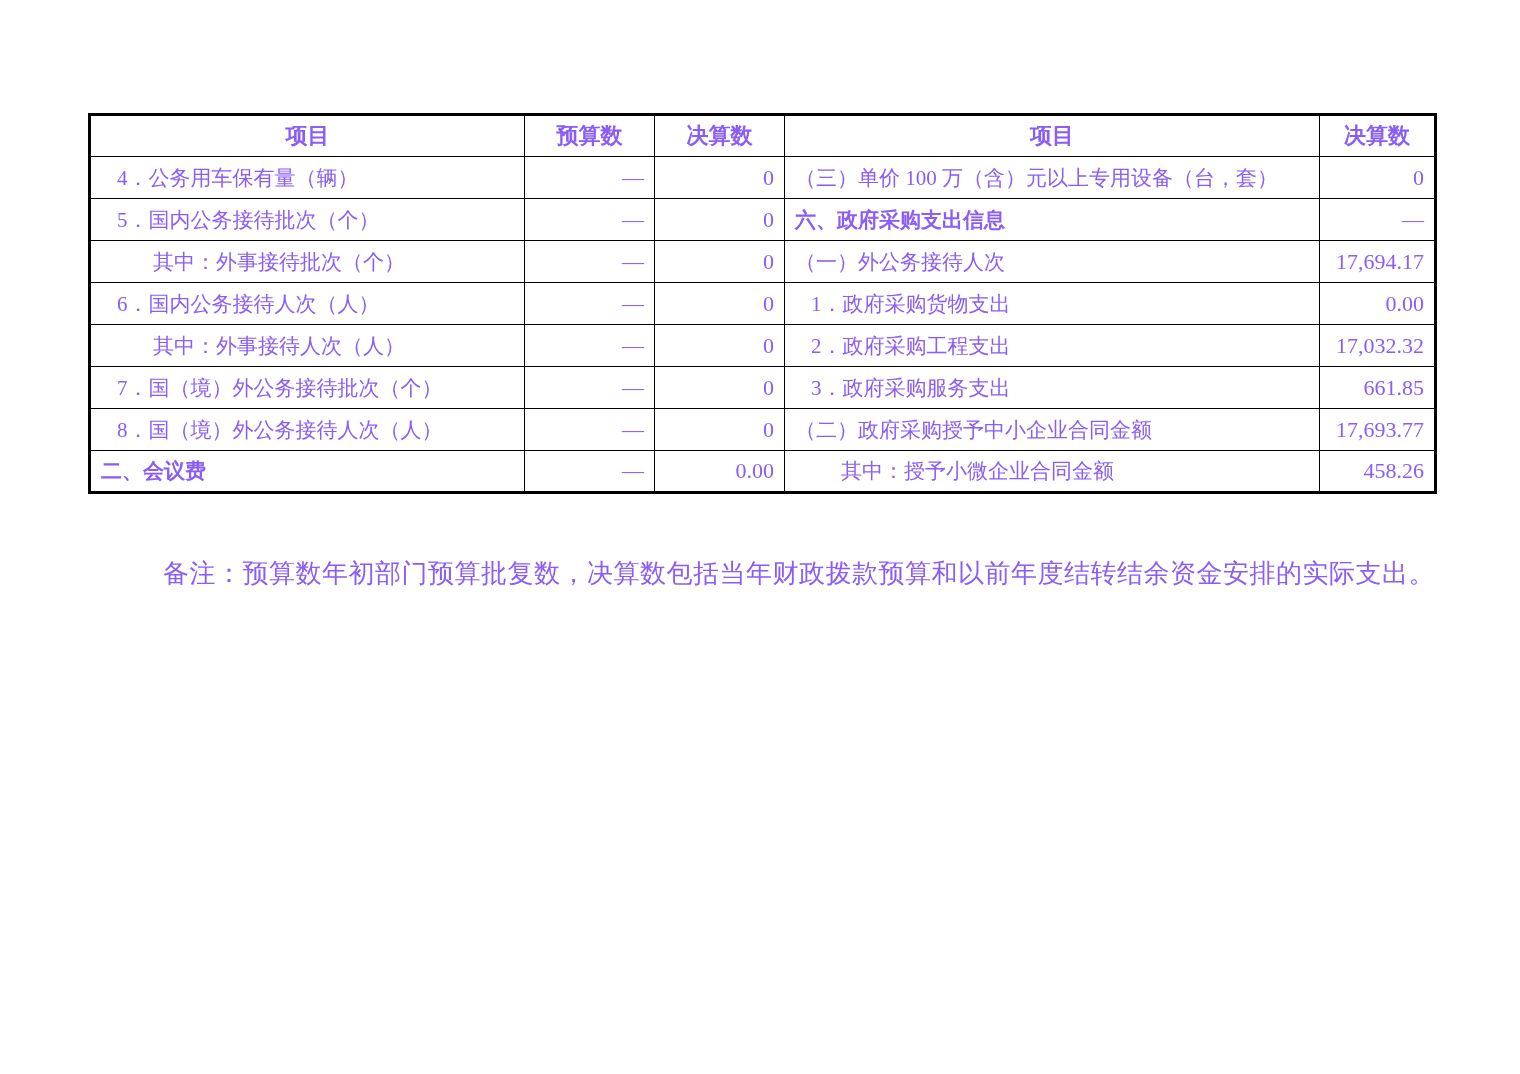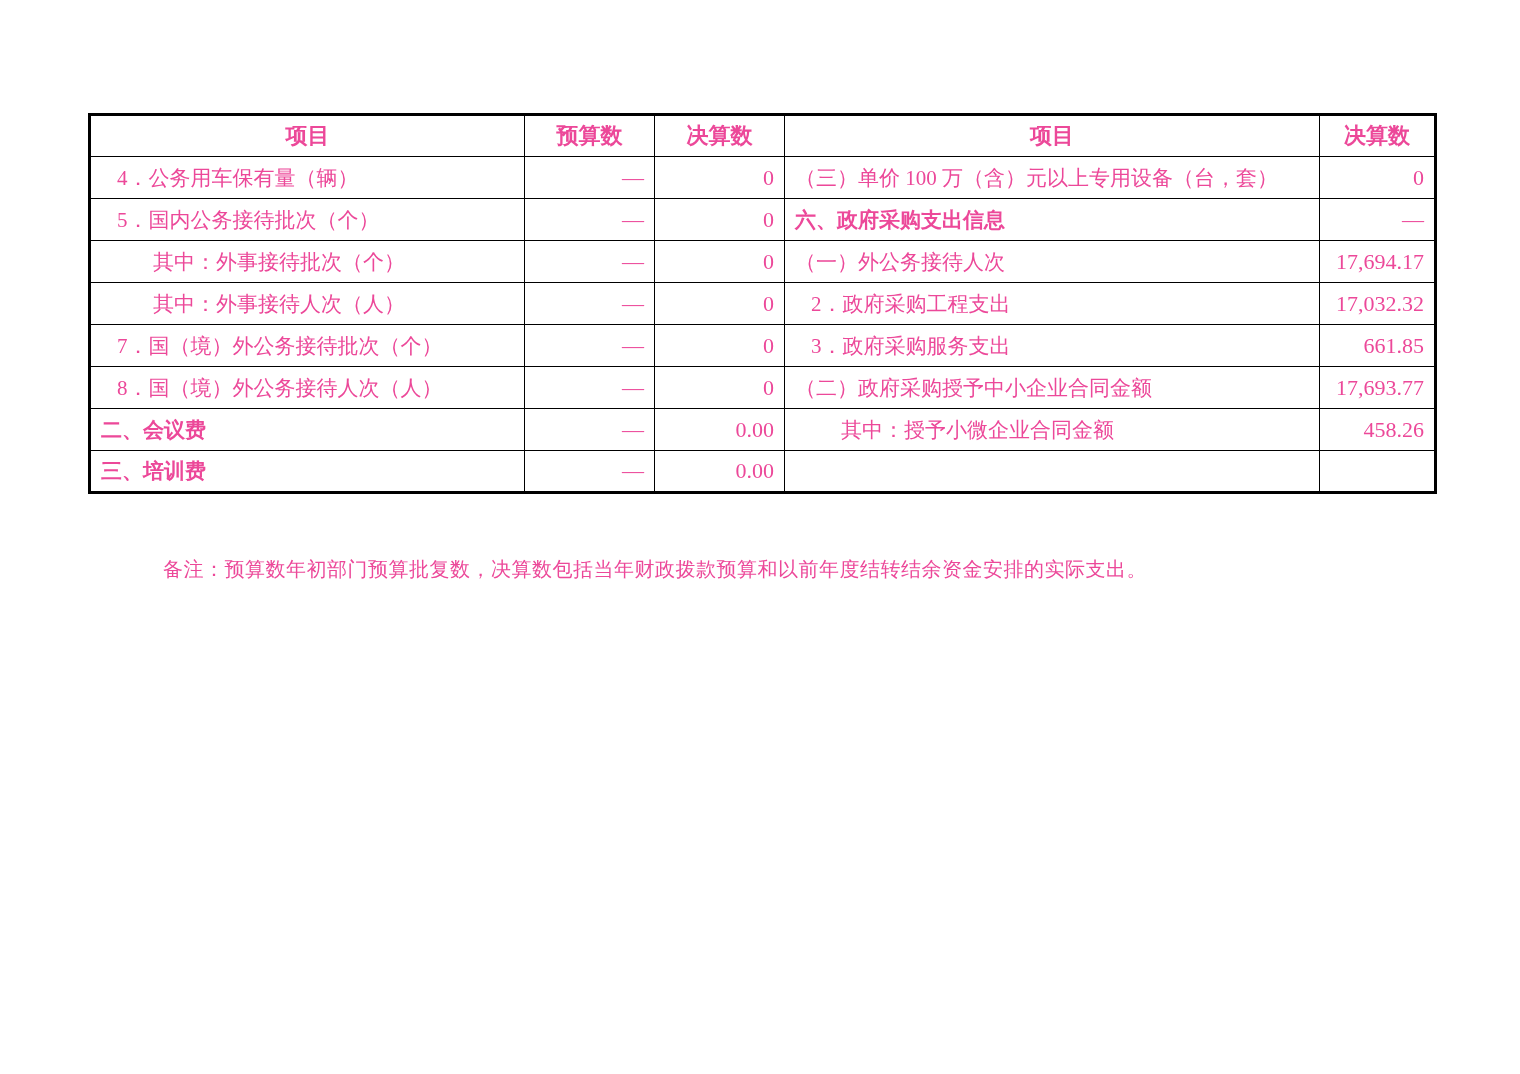--- a/index.html
+++ b/index.html
@@ -2,21 +2,21 @@
 <html><head>
 <meta charset="utf-8">
 <style>
   * { margin: 0; padding: 0; box-sizing: border-box; }
   html, body { background: #ffffff; }
   .page {
     position: relative;
     width: 1520px;
     height: 852px;
     background: #ffffff;
-    color: #ec4899;
+    color: #8b5cf6;
     font-family: "Liberation Serif", "DejaVu Serif", serif;
     overflow: hidden;
   }
   table.budget-table {
     position: absolute;
     left: 88px;
     top: 113px;
     width: 1346px;
     border-collapse: collapse;
     table-layout: fixed;
@@ -49,21 +49,21 @@
   td.ind-sub  { padding-left: 62px; }
   td.ind-rsub { padding-left: 56px; }
   td.bold-label {
     font-family: Liberation Serif, serif;
     font-weight: bold;
   }
   .note {
     position: absolute;
     left: 163px;
     top: 556px;
-    font-size: 20px;
+    font-size: 26px;
     letter-spacing: 0.5px;
   }
   .page-number {
     position: absolute;
     top: 977px;
     left: 0;
     width: 100%;
     text-align: center;
     font-size: 21px;
     margin-top: 8px;
@@ -107,20 +107,27 @@
         <td class="num">—</td>
       </tr>
       <tr>
         <td class="label ind-sub">其中：外事接待批次（个）</td>
         <td class="num">—</td>
         <td class="num">0</td>
         <td class="label ind-cat">（一）外公务接待人次</td>
         <td class="num">17,694.17</td>
       </tr>
       <tr>
+        <td class="label ind-num">6．国内公务接待人次（人）</td>
+        <td class="num">—</td>
+        <td class="num">0</td>
+        <td class="label ind-num">1．政府采购货物支出</td>
+        <td class="num">0.00</td>
+      </tr>
+      <tr>
         <td class="label ind-sub">其中：外事接待人次（人）</td>
         <td class="num">—</td>
         <td class="num">0</td>
         <td class="label ind-num">2．政府采购工程支出</td>
         <td class="num">17,032.32</td>
       </tr>
       <tr>
         <td class="label ind-num">7．国（境）外公务接待批次（个）</td>
         <td class="num">—</td>
         <td class="num">0</td>
@@ -134,27 +141,20 @@
         <td class="label ind-cat">（二）政府采购授予中小企业合同金额</td>
         <td class="num">17,693.77</td>
       </tr>
       <tr>
         <td class="label ind-cat bold-label">二、会议费</td>
         <td class="num">—</td>
         <td class="num">0.00</td>
         <td class="label ind-rsub">其中：授予小微企业合同金额</td>
         <td class="num">458.26</td>
       </tr>
-      <tr>
-        <td class="label ind-cat bold-label">三、培训费</td>
-        <td class="num">—</td>
-        <td class="num">0.00</td>
-        <td class="label ind-cat"></td>
-        <td class="num"></td>
-      </tr>
     </tbody>
   </table>
 
   <p class="note">备注：预算数年初部门预算批复数，决算数包括当年财政拨款预算和以前年度结转结余资金安排的实际支出。</p>
 
   <div class="page-number">- 42 -</div>
 
 </div>
 
 </body></html>

